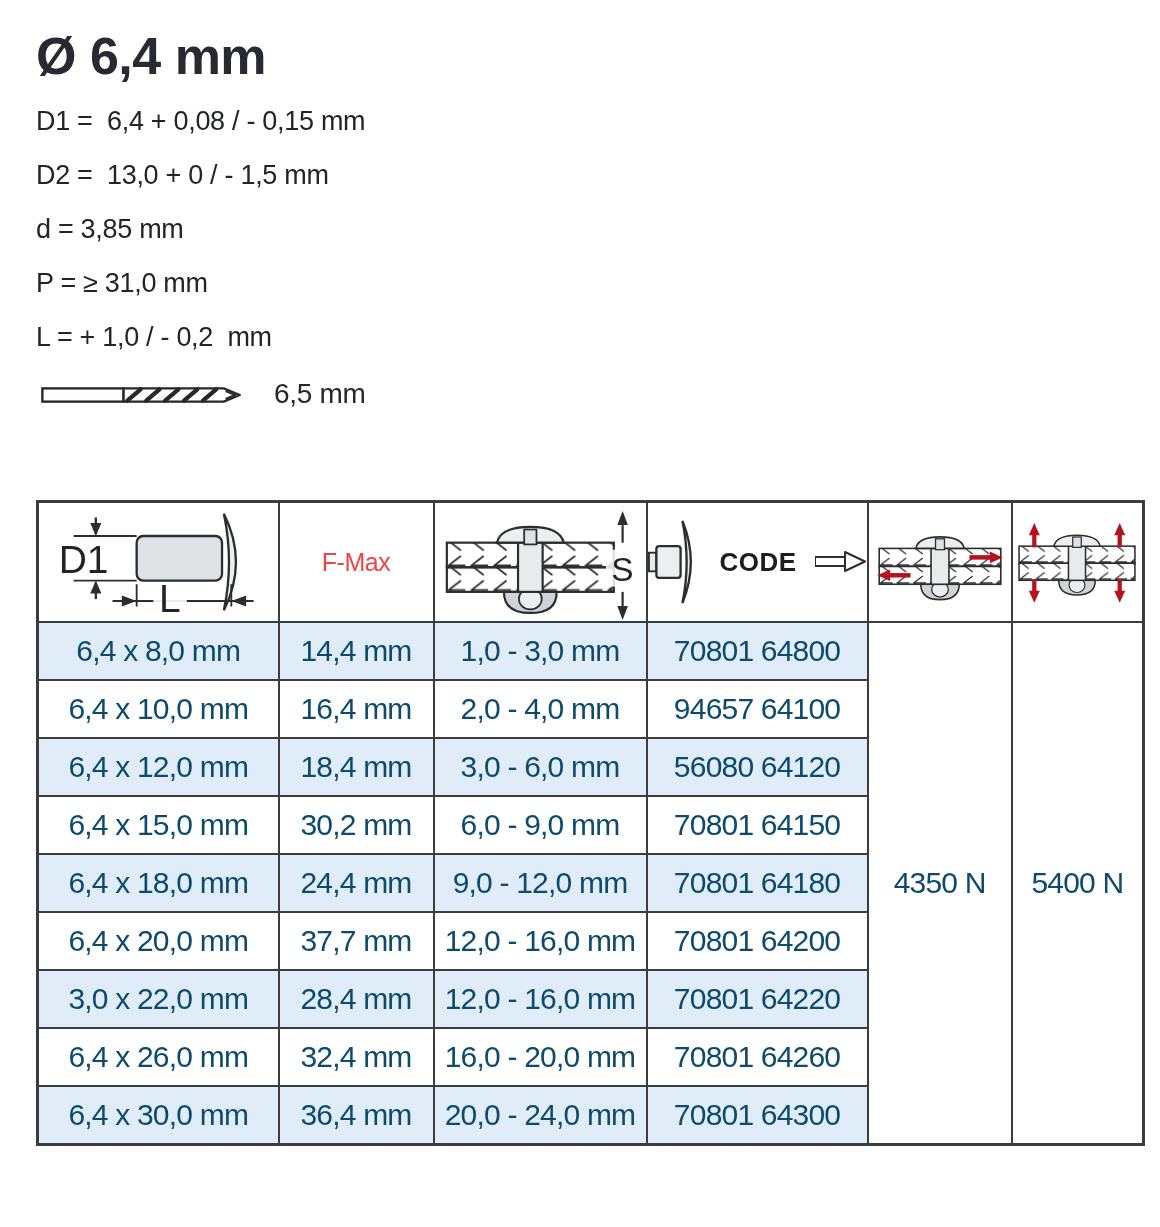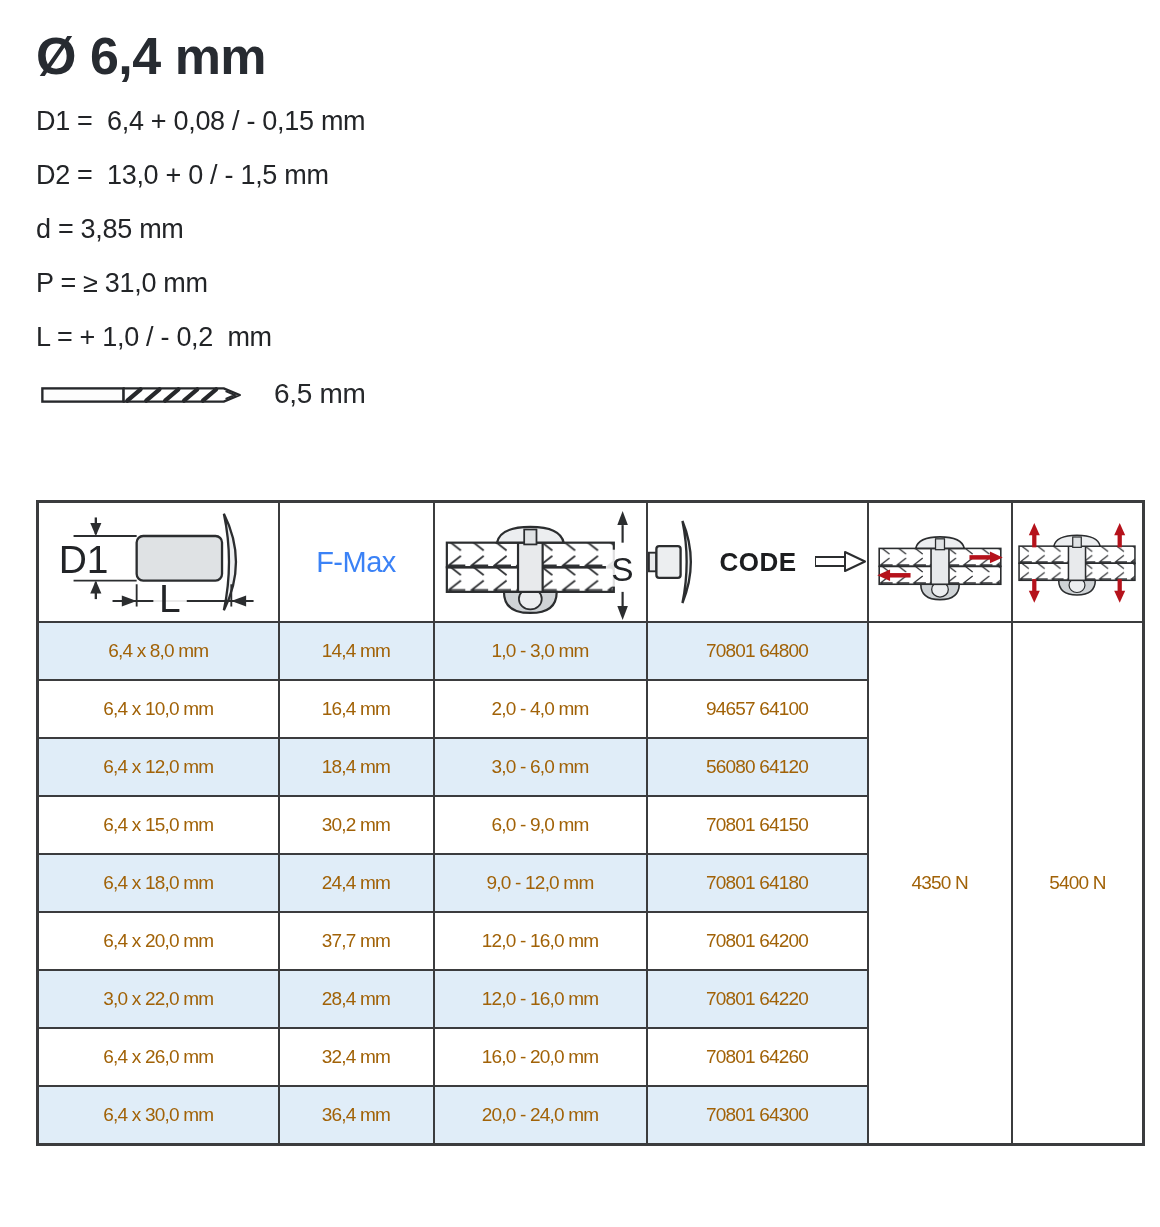--- a/index.html
+++ b/index.html
@@ -26,26 +26,26 @@
     border-collapse:collapse; table-layout:fixed;
     margin-top:86px; margin-left:0;
     border:3px solid #3b3c3e;
     padding-left:8px;
   }
   .spec-table th, .spec-table td {
     border:2px solid #3b3c3e; padding:0;
     text-align:center; vertical-align:middle;
   }
   .spec-table thead th { height:118px; background:#ffffff; }
-  .spec-table tbody td { height:56px; font-size:19px; letter-spacing:-0.8px; color:#a16207; background:#ffffff; }
+  .spec-table tbody td { height:56px; font-size:30px; letter-spacing:-0.8px; color:#0c4a6e; background:#ffffff; }
   .spec-table tbody tr:nth-child(odd) td.stripe { background:#e0edf8; }
   td.merged { background:#e0edf8; font-size:30px; }
 
   .hcell { display:flex; align-items:center; justify-content:center; width:100%; height:100%; }
-  .fmax { font-size:29px; font-weight:500; letter-spacing:-0.5px; color:#3b82f6; }
+  .fmax { font-size:25px; font-weight:500; letter-spacing:-0.5px; color:#ef4444; }
   .code-wrap { display:flex; align-items:center; justify-content:center; gap:18px; }
   .code-text { font-size:26px; font-weight:800; letter-spacing:0.5px; color:#1c1d1f; }
   svg { display:block; }
   .defs-holder { position:absolute; width:0; height:0; }
 </style>
 </head>
 <body>
 
 <svg class="defs-holder" aria-hidden="true">
   <defs>

